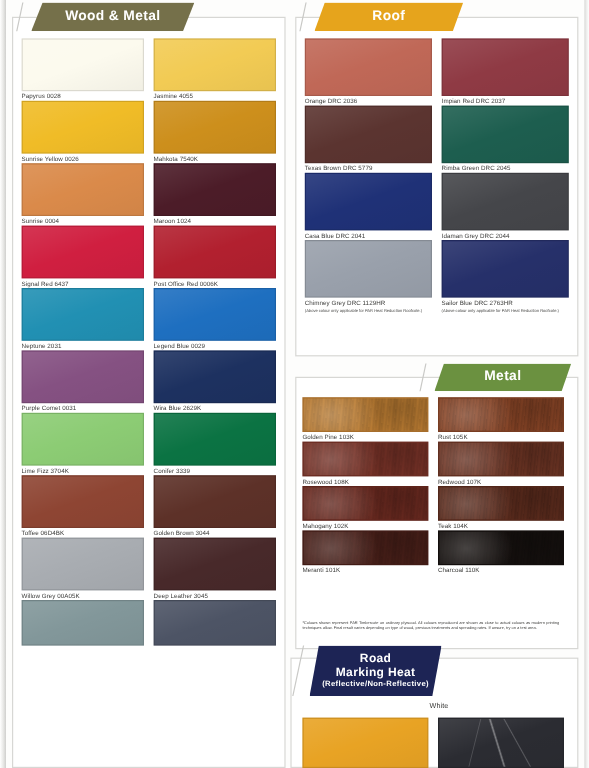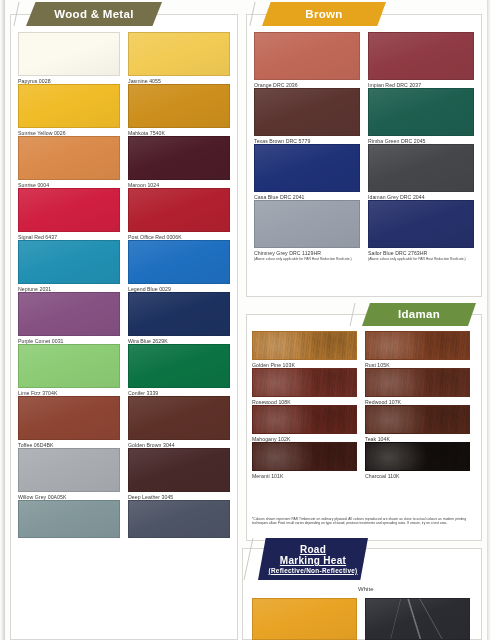--- a/index.html
+++ b/index.html
@@ -254,21 +254,21 @@
   <div class="swatch-cell">
     <div class="swatch-chip" style="height:38px; background:#82979a;"></div>
   </div>
   <div class="swatch-cell">
     <div class="swatch-chip" style="height:38px; background:#4d5465;"></div>
   </div>
 </div>
 
 <div class="banner-stripe" style="left:252px; top:2px; width:10px; height:24px;"></div>
 <div class="banner" style="left:262px; top:2px; width:124px; height:24px; background:#e6a41c; font-size:11.5px;">
-  <span>Brown</span>
+  <span>Roof</span>
 </div>
 
 <div class="panel" style="left:246px; top:14px; width:236px; height:283px;"></div>
 
 <div class="swatch-grid" style="left:254px; top:32px; width:220px;">
   <div class="swatch-cell">
     <div class="swatch-chip" style="height:48px; background:#c06857;"></div>
     <div class="swatch-label">Orange DRC 2036</div>
   </div>
   <div class="swatch-cell">
@@ -298,21 +298,21 @@
   </div>
   <div class="swatch-cell">
     <div class="swatch-chip" style="height:48px; background:#26306a;"></div>
     <div class="swatch-label">Sailor Blue DRC 2763HR</div>
     <div class="swatch-note">(Above colour only applicable for PAR Heat Reduction Roofcote.)</div>
   </div>
 </div>
 
 <div class="banner-stripe" style="left:352px; top:303px; width:10px; height:23px;"></div>
 <div class="banner" style="left:362px; top:303px; width:114px; height:23px; background:#6b9140; font-size:11.5px;">
-  <span>Idaman</span>
+  <span>Metal</span>
 </div>
 
 <div class="panel" style="left:246px; top:314px; width:236px; height:227px;"></div>
 
 <div class="swatch-grid" style="left:252px; top:331px; width:218px;">
   <div class="swatch-cell">
     <div class="swatch-chip grain" style="height:29px; background:#c07f33;"></div>
     <div class="swatch-label">Golden Pine 103K</div>
   </div>
   <div class="swatch-cell">
@@ -341,21 +341,21 @@
   </div>
   <div class="swatch-cell">
     <div class="swatch-chip grain" style="height:29px; background:#15100e;"></div>
     <div class="swatch-label">Charcoal 110K</div>
   </div>
 </div>
 
 <div class="disclaimer" style="left:252px; top:517px; width:214px;">*Colours shown represent PAR Timbercote on ordinary plywood. All colours reproduced are shown as close to actual colours as modern printing techniques allow. Final result varies depending on type of wood, previous treatments and spreading rates. If unsure, try on a test area.</div>
 
 <div class="banner-stripe" style="left:248px; top:538px; width:10px; height:42px;"></div>
-<div class="banner" style="left:258px; top:538px; width:110px; height:42px; background:#1d2455; flex-direction:column; font-size:10px;text-decoration:underline;">
+<div class="banner" style="left:258px; top:538px; width:110px; height:42px; background:#1d2455; flex-direction:column; font-size:10px;">
   <span>Road</span>
   <span>Marking Heat</span>
   <span style="font-size:6.4px;">(Reflective/Non-Reflective)</span>
 </div>
 
 <div class="panel" style="left:242px; top:548px; width:240px; height:92px;"></div>
 
 <div class="swatch-cell" style="position:absolute; left:358px; top:586px; width:104px;">
   <div class="swatch-label" style="font-size:6px; text-align:left; padding:0;">White</div>
 </div>

